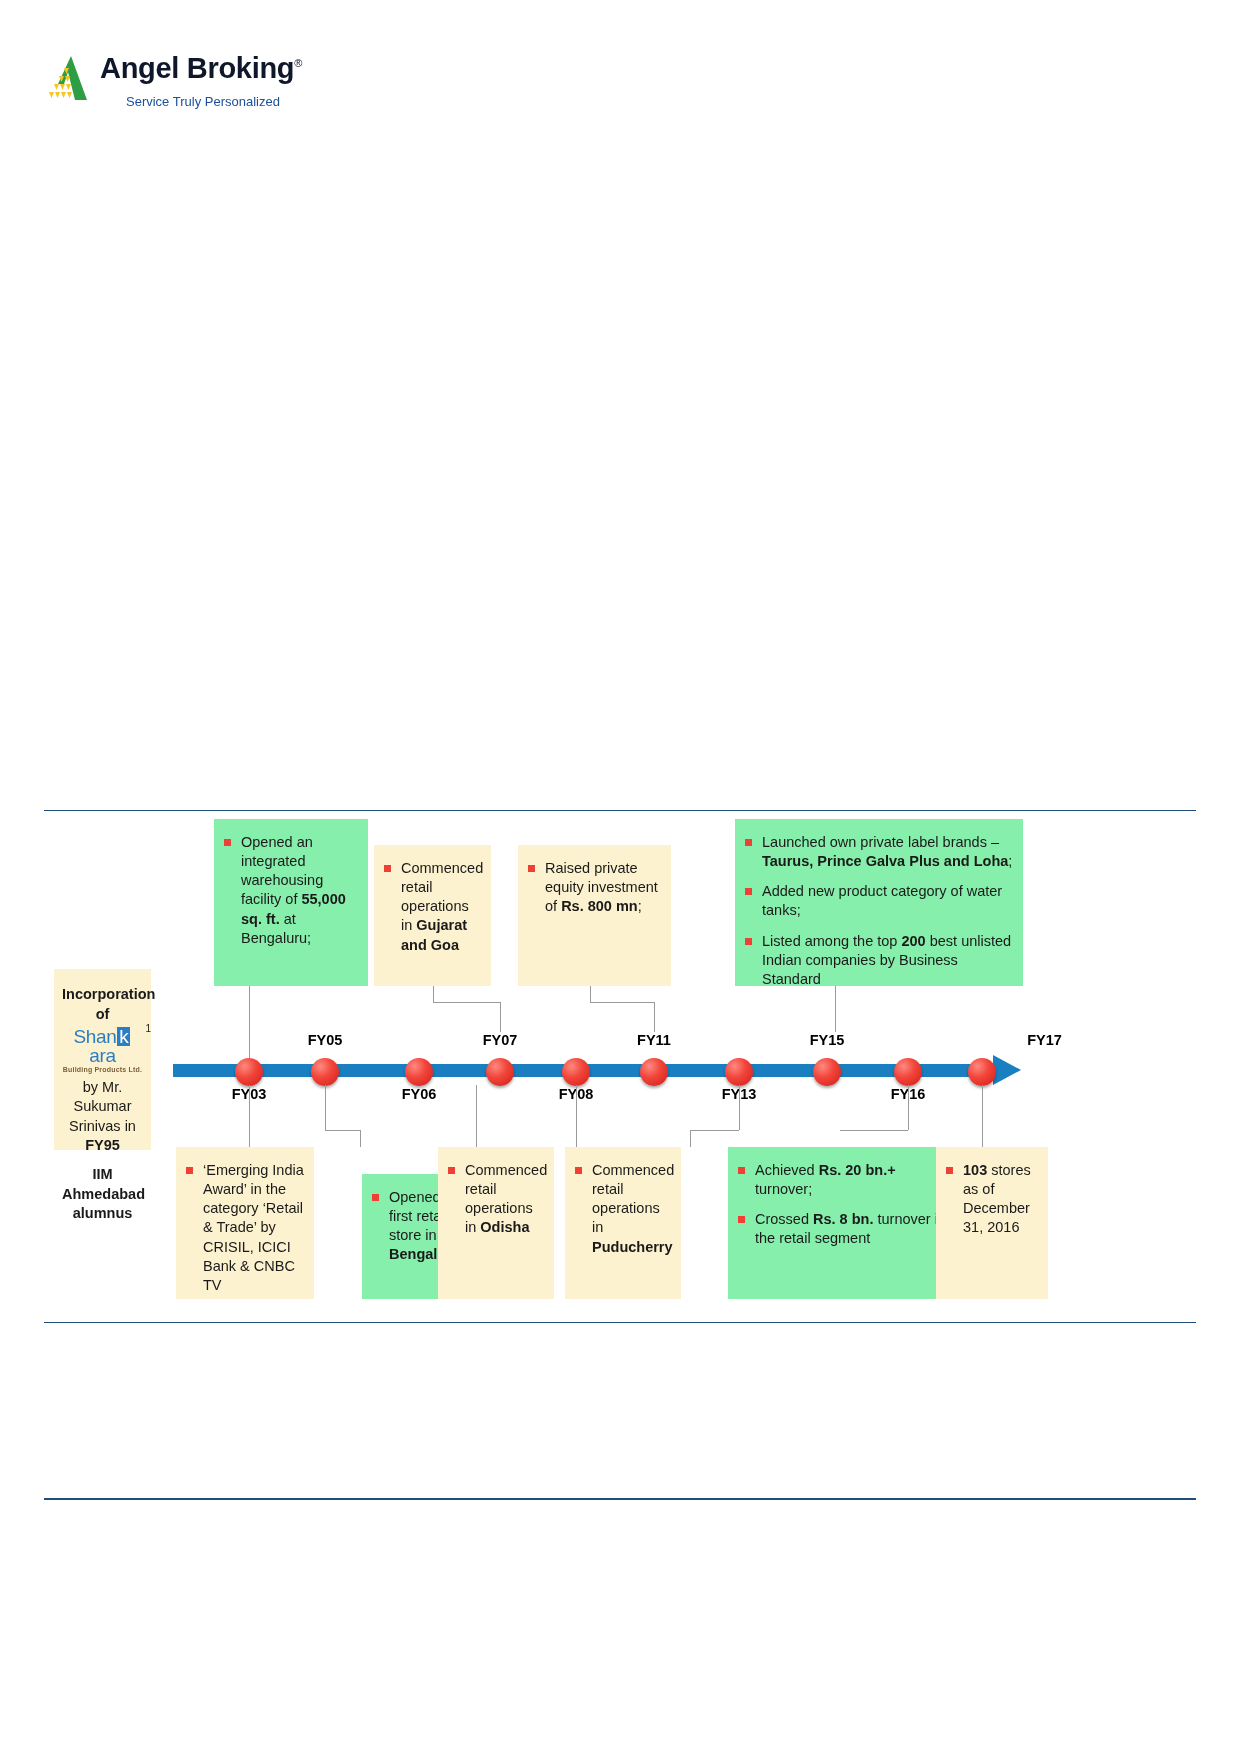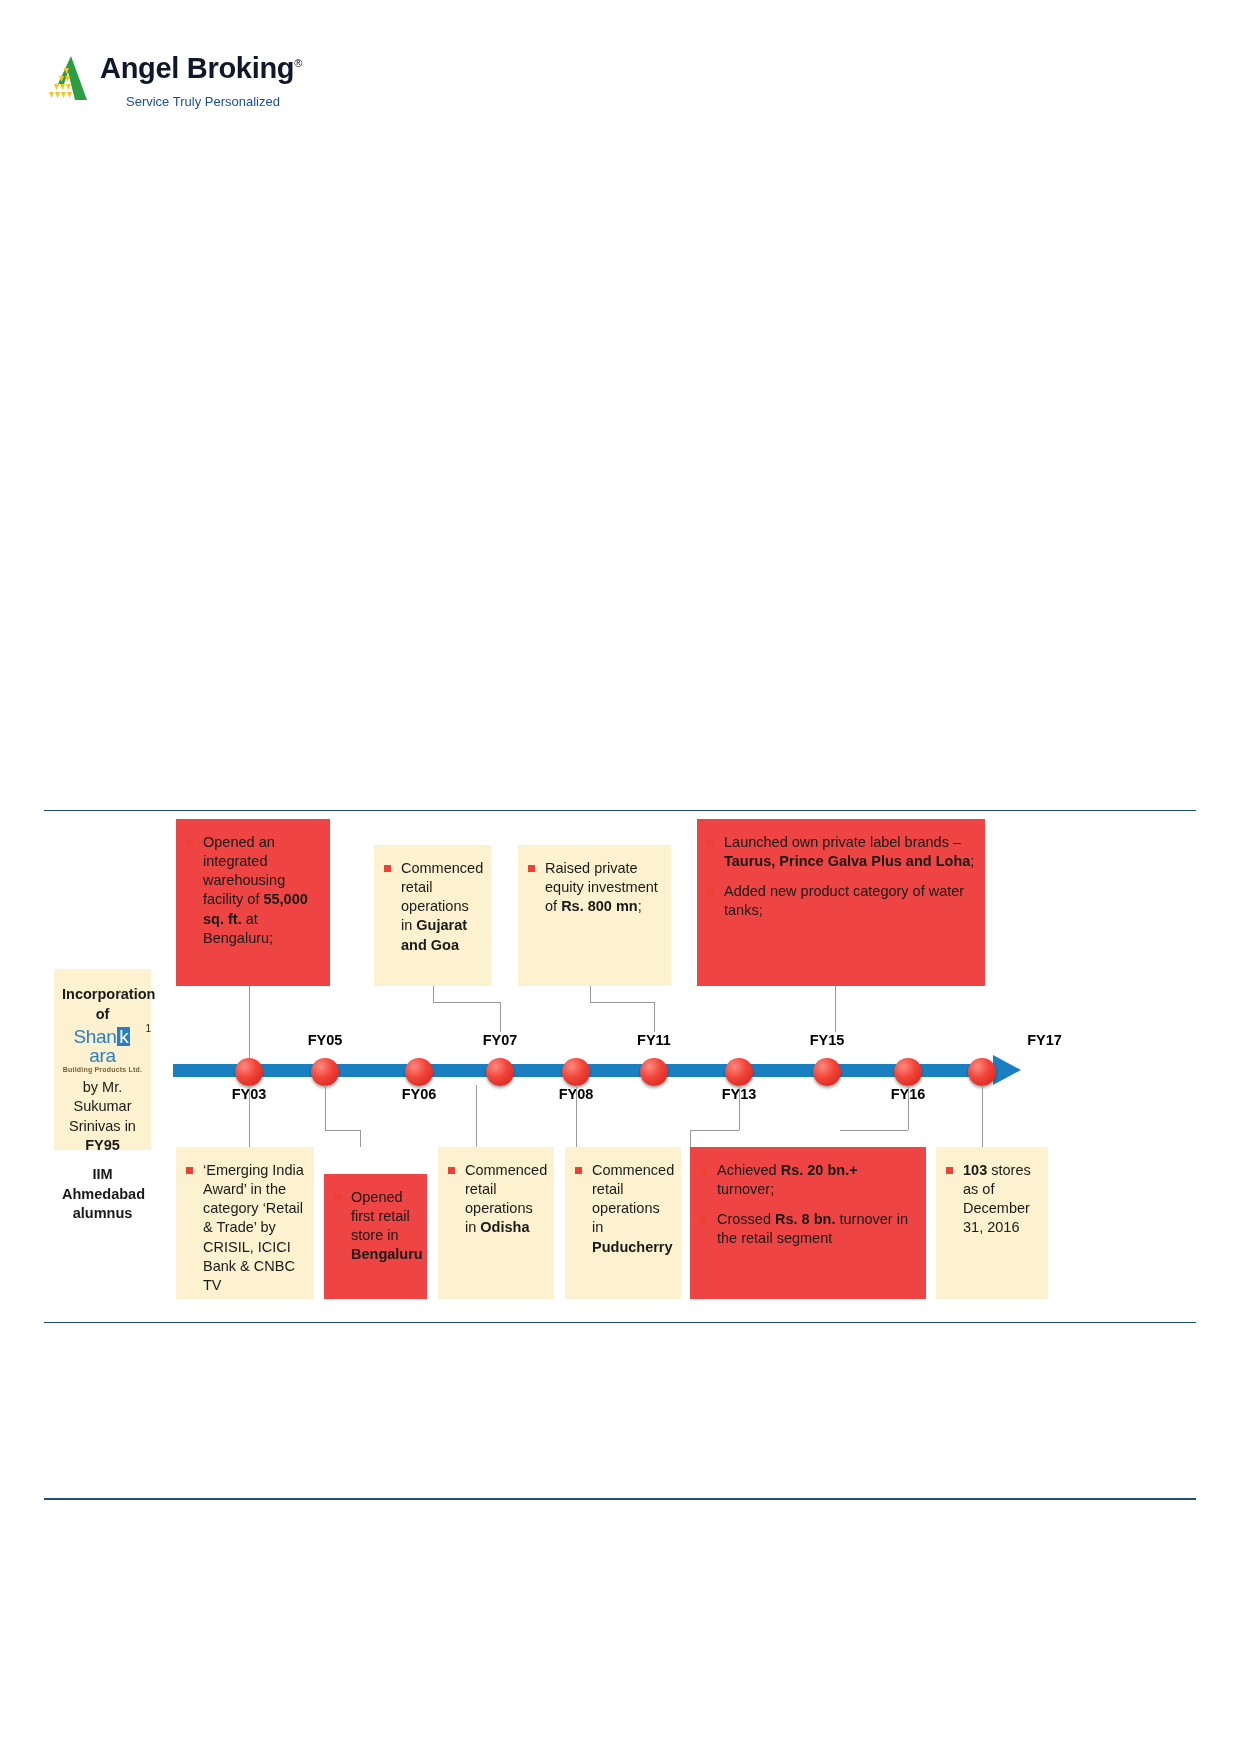--- a/index.html
+++ b/index.html
@@ -129,21 +129,21 @@
   
   .card {
     position: absolute;
     box-sizing: border-box;
     padding: 14px 10px 12px 10px;
     font-size: 14.5px;
     line-height: 1.32;
     color: #1a1a1a;
   }
   .card.cream { background: #fdf2cf; }
-  .card.blue  { background: #ef4444; }
+  .card.blue  { background: #86efac; margin-left: 38px; }
 
   .card ul {
     list-style: none;
     margin: 0;
     padding: 0;
   }
   .card li {
     position: relative;
     padding-left: 17px;
     margin-bottom: 11px;
@@ -325,20 +325,21 @@
     </div>
     <div class="card cream" style="left: 518px; top: 845px; width: 153px; height: 141px;">
       <ul>
         <li><span>Raised private equity investment of </span><b>Rs. 800 mn</b><span>;</span></li>
       </ul>
     </div>
     <div class="card blue" style="left: 697px; top: 819px; width: 288px; height: 167px;">
       <ul>
         <li><span>Launched own private label brands – </span><b>Taurus, Prince Galva Plus and Loha</b><span>;</span></li>
         <li><span>Added new product category of water tanks;</span></li>
+        <li><span>Listed among the top </span><b>200</b><span> best unlisted Indian companies by Business Standard</span></li>
       </ul>
     </div>
   </div>
 
 <div id="cards-bottom">
     <div class="card cream" style="left: 176px; top: 1147px; width: 138px; height: 152px;">
       <ul>
         <li><span>‘Emerging India Award’ in the category ‘Retail &amp; Trade’ by CRISIL, ICICI Bank &amp; CNBC TV</span></li>
       </ul>
     </div>

